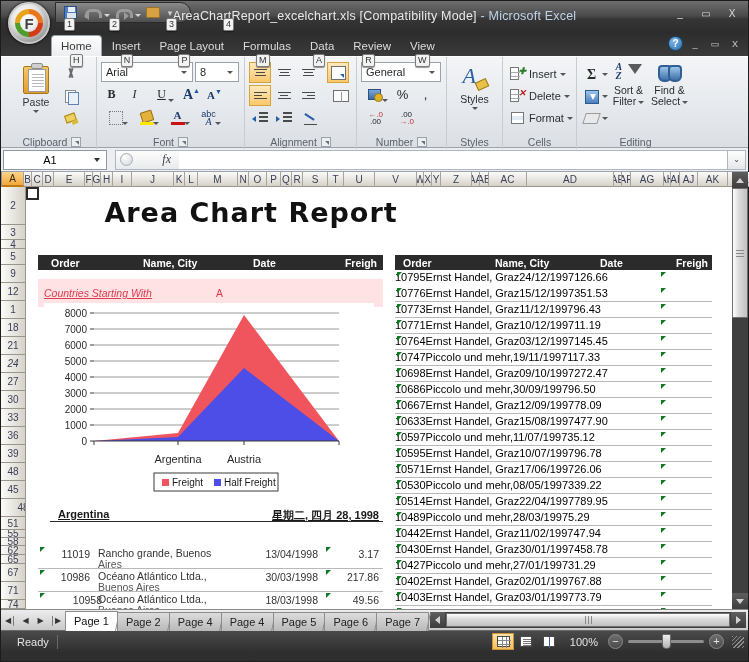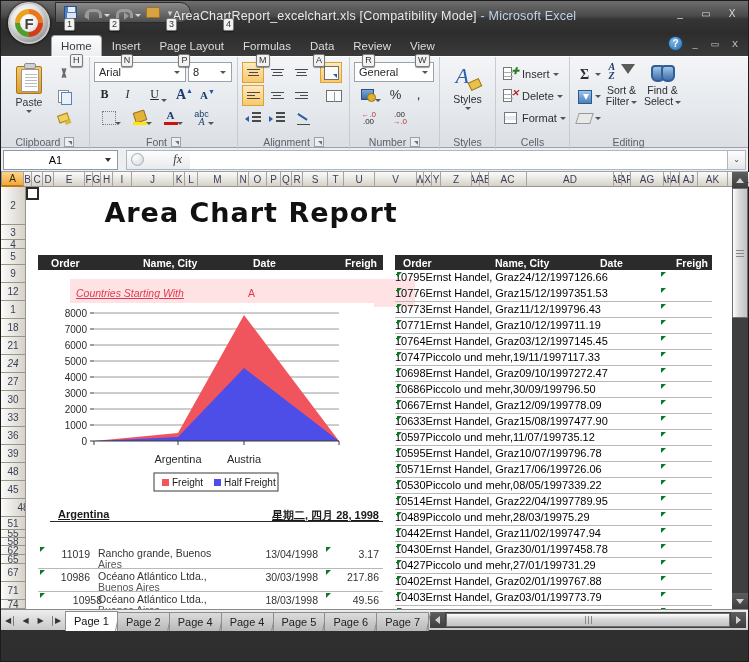--- a/index.html
+++ b/index.html
@@ -250,21 +250,21 @@
   .ico-find::after{right:1px;}
   .ed-lbl{font-size:10.5px;color:#2a2e33;line-height:11px;text-align:center;}
   .ed-lbl .arr{display:inline-block;border-left:3px solid transparent;border-right:3px solid transparent;border-top:3px solid #555;margin-left:2px;vertical-align:middle;}
 
   
   .fbar {
     height: 24px; background:#eceef1; border-bottom:1px solid #9aa2ac;
     display:flex; align-items:center; padding:1px 2px;
   }
   .namebox {
-    width:115px;height:20px;background:#fff;border:1px solid #8f99a3;
+    width:104px;height:20px;background:#fff;border:1px solid #8f99a3;
     display:flex;align-items:center;padding:0 2px 0 6px;font-size:11px;
   }
   .namebox .nval{flex:1;text-align:center;}
   .namebox .narr{width:14px;display:flex;align-items:center;justify-content:center;}
   .namebox .narr::after{content:'';border-left:3.5px solid transparent;border-right:3.5px solid transparent;border-top:4px solid #333;}
   .fbar-sep{width:8px;}
   .fx-zone{width:64px;height:20px;display:flex;align-items:center;justify-content:space-between;
     background:linear-gradient(180deg,#fdfdfd,#e8eaed);border:1px solid #aeb6bf;border-right:none;}
   .fx-circle{width:13px;height:13px;border-radius:50%;background:radial-gradient(circle at 35% 30%,#fff,#cfd4da);border:1px solid #a6adb5;margin-left:4px;}
   .fx-lbl{font-family:"Liberation Serif",serif;font-style:italic;font-size:12px;color:#3a3f45;margin-right:8px;}
@@ -303,21 +303,21 @@
     position:absolute; left:60px; top:10px; width:330px; text-align:center;
     font-size:27px; font-weight:bold; color:#111;
     font-family:"DejaVu Sans", sans-serif; letter-spacing:1px;
   }
   .hdrbar {
     position:absolute; background:#2b2b2b; color:#fff; height:15px;
     font-size:10.5px; font-weight:bold; display:flex; align-items:center;padding-left:24px;
   }
   .hdrbar span{ position:absolute; }
   .pinkrow {
-    position:absolute; background:#ffe2e4; height:28px; display:flex; align-items:center;margin-left:32px;
+    position:absolute; background:#ffe2e4; height:28px; display:flex; align-items:center;
   }
   .pinkrow .lbl {
     position:absolute; left:6px; color:#e03a4e; font-size:10.5px; font-style:italic;
     text-decoration:underline;
   }
   .pinkrow .val { position:absolute; left:178px; color:#e03a4e; font-size:10.5px; }
 
   
   .chart { position:absolute; background:#fff; }
   .chart svg { display:block; }
@@ -485,21 +485,21 @@
     <div class="tab-right">
       <div class="help-ico">?</div>
       <div class="mini-btn">_</div>
       <div class="mini-btn">▭</div>
       <div class="mini-btn">X</div>
     </div>
   </div>
 
   <div class="ribbon">
 
-    <div class="rgroup" style="width:88px;">
+    <div class="rgroup" style="width:88px;margin-left:7px;">
       <div class="rg-body">
         <div class="paste-btn">
           <div class="clip-big">
             <div class="clip-body"></div>
               <div class="clip-page"></div>
               <div class="clip-clasp"></div>
           </div>
           <div class="paste-txt">Paste</div>
           <div class="paste-arrow"></div>
         </div>
@@ -1044,14 +1044,40 @@
         </div>
       <div class="hsb-thumb">
           <span class="hsb-grip"></span>
         </div>
       <div class="hsb-arrow r">
           <i></i>
         </div>
     </div>
   </div>
 
+  <div class="statusbar">
+    <span class="st-ready">Ready</span>
+    <span class="st-div"></span>
+    <div class="st-right">
+      <div class="viewbtns">
+        <div class="vbtn active">
+            <span class="vb-grid"></span>
+          </div>
+        <div class="vbtn">
+            <span class="vb-page"></span>
+          </div>
+        <div class="vbtn">
+            <span class="vb-break"></span>
+          </div>
+      </div>
+      <span class="zoomtxt">100%</span>
+      <div class="zoomctl">
+        <span class="zbtn">−</span>
+        <span class="ztrack">
+            <span class="zthumb"></span>
+          </span>
+        <span class="zbtn">+</span>
+      </div>
+      <span class="grip-dots"></span>
+    </div>
+  </div>
 
 </div>
 
 </body></html>

